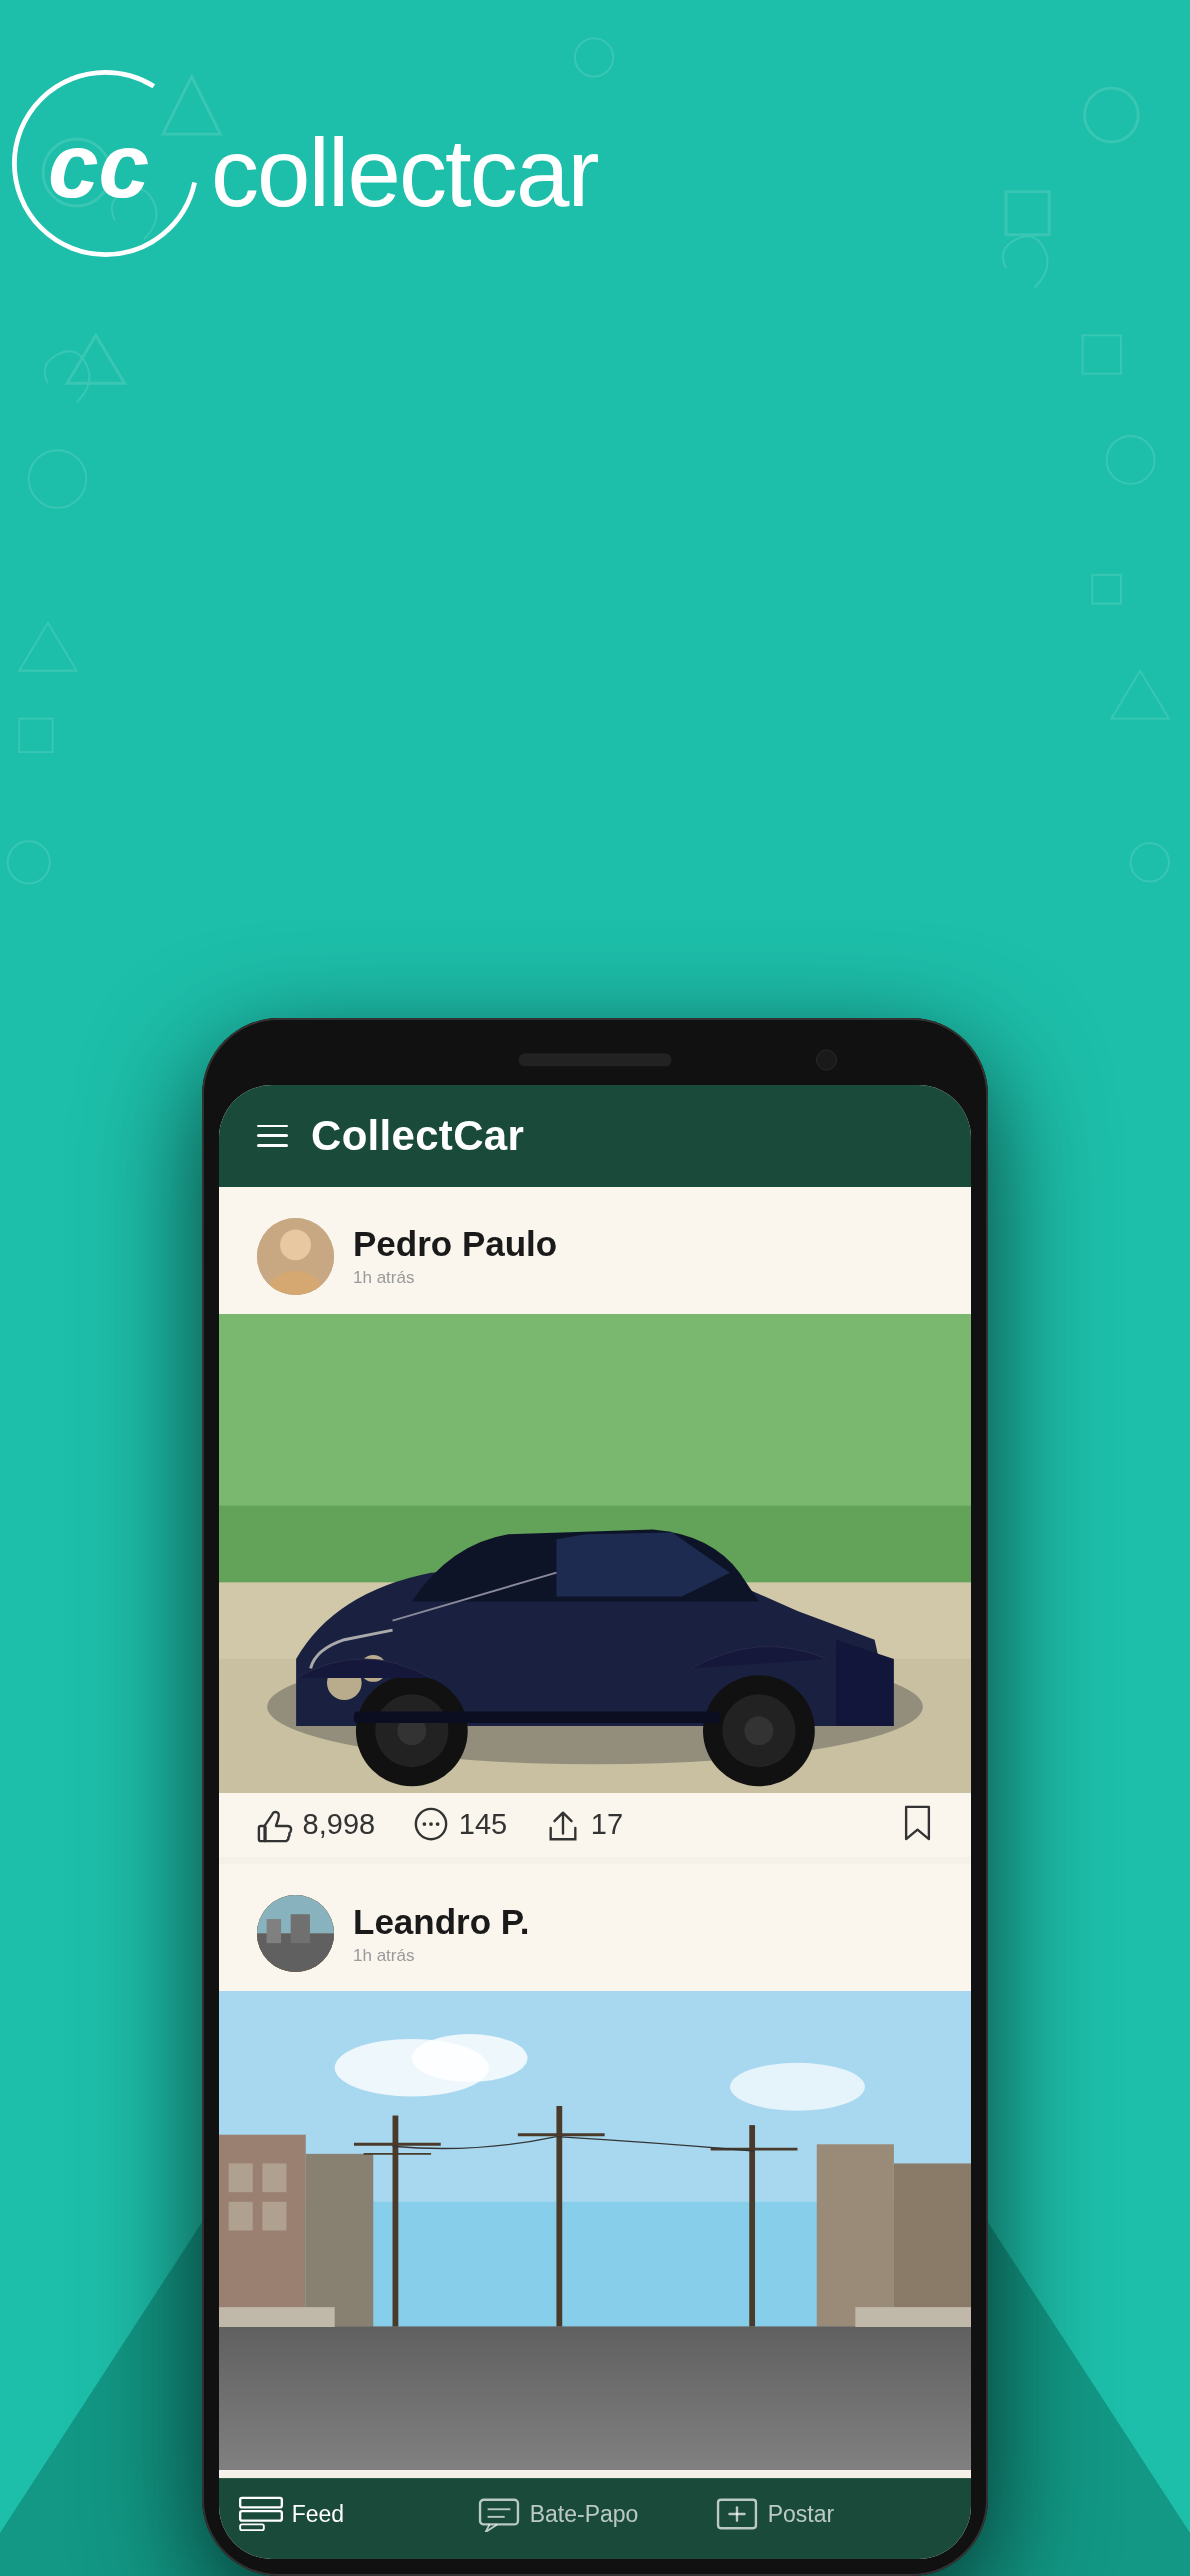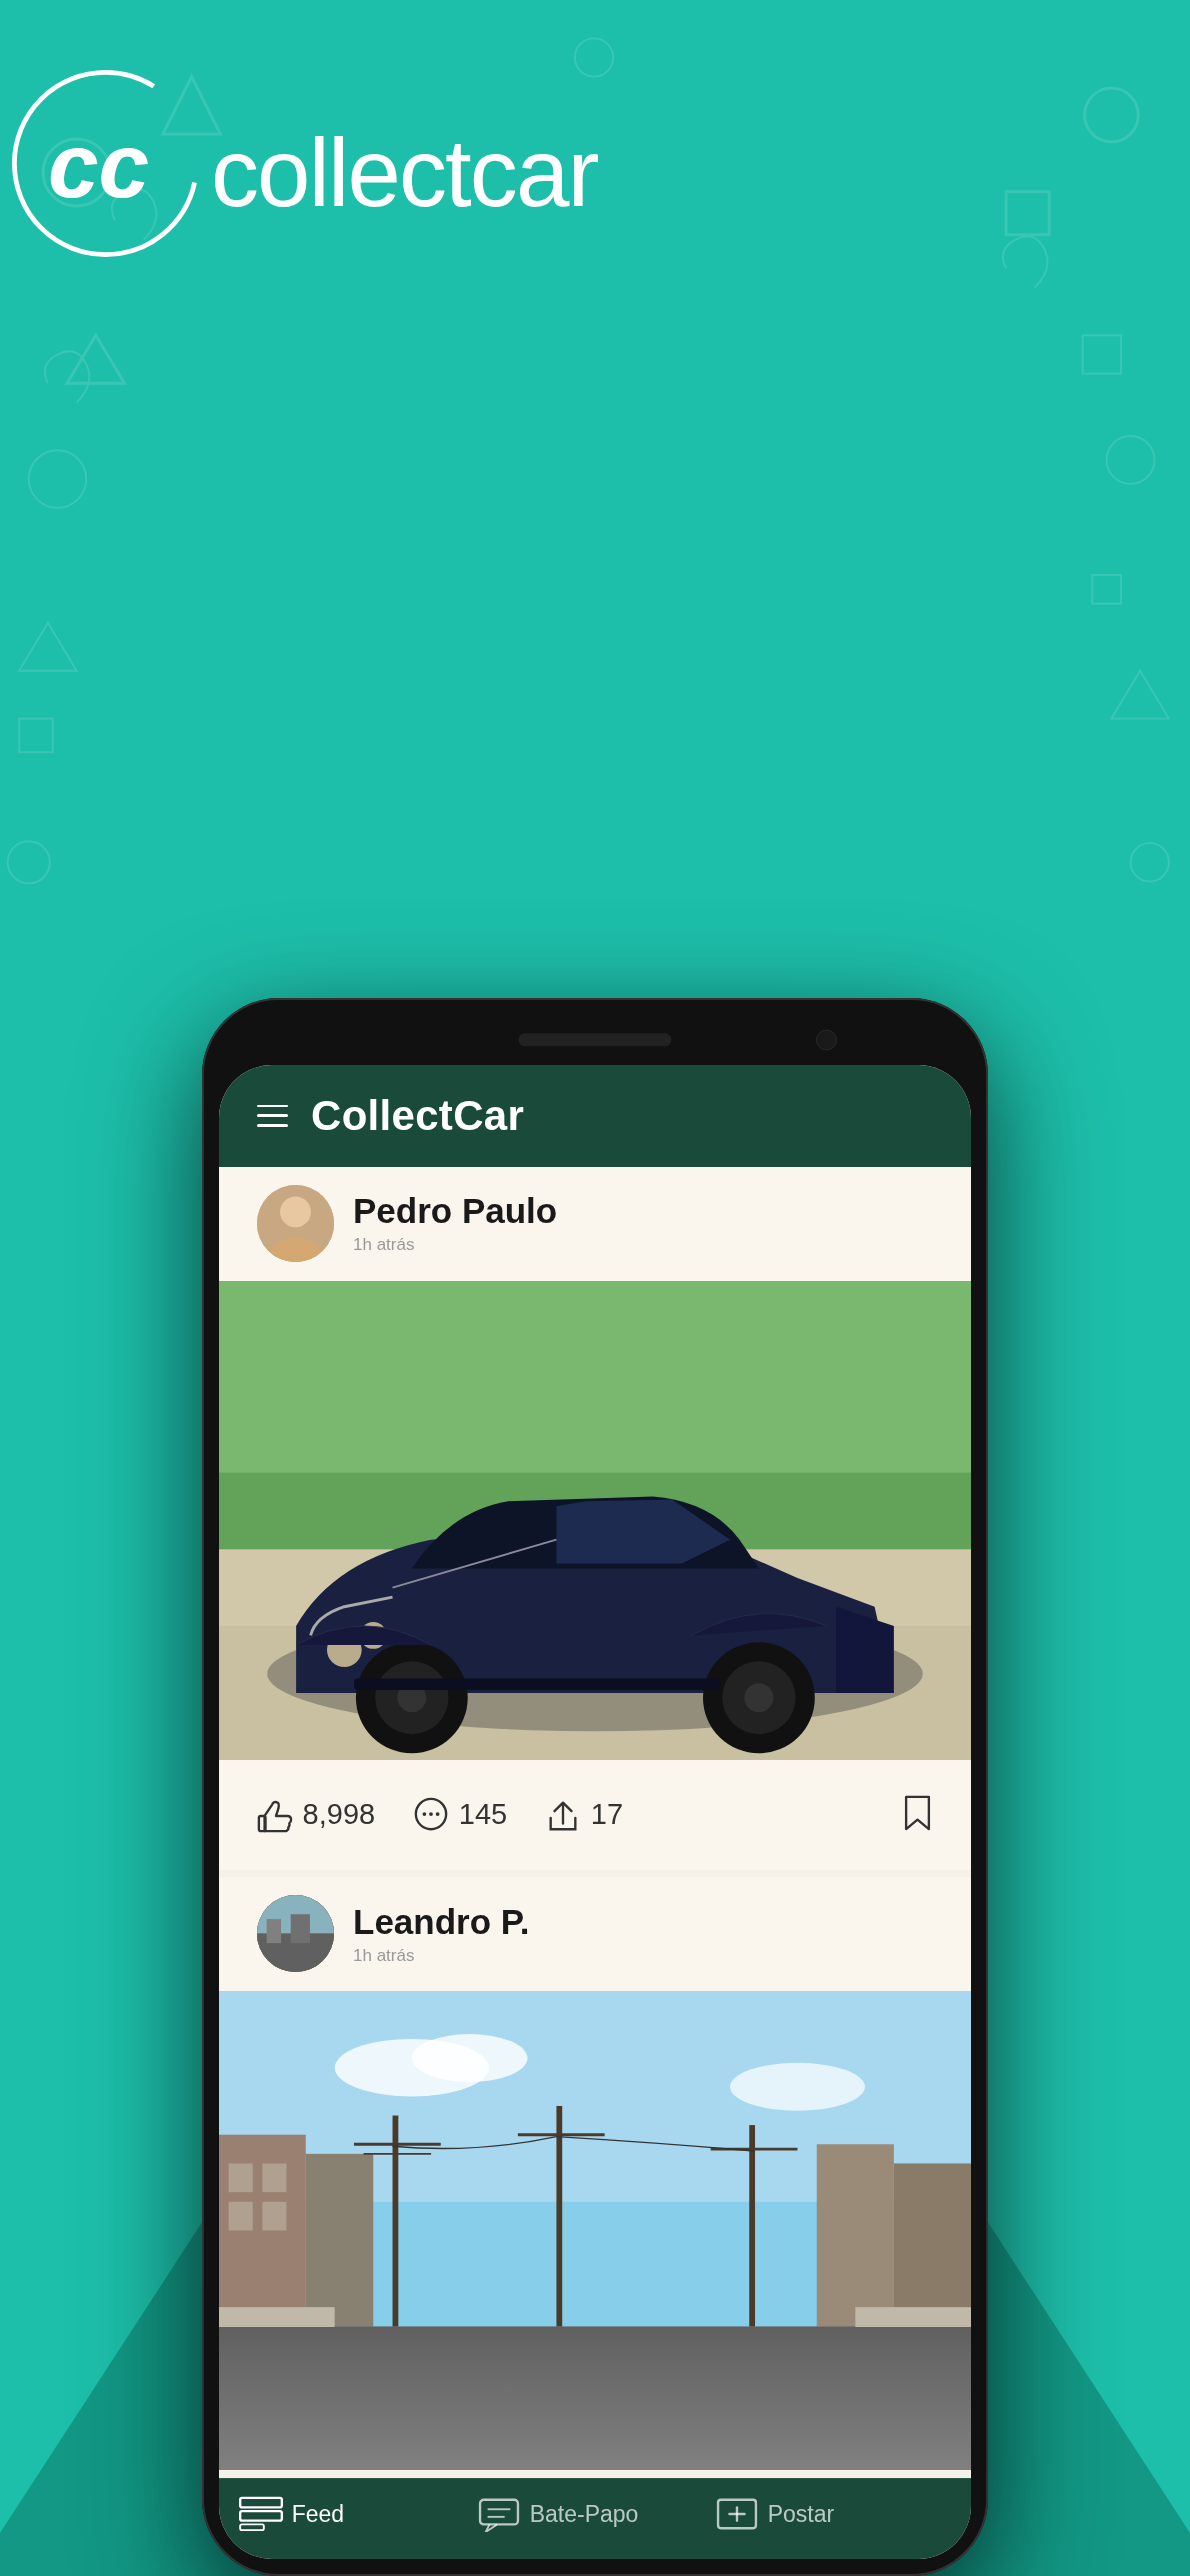--- a/index.html
+++ b/index.html
@@ -149,21 +149,21 @@
 
     
     .post-card {
       background: #faf6ee;
       margin-bottom: 7.7px;
     }
 
     .post-header {
       display: flex;
       align-items: center;
-      padding: 18px 38px 19px;
+      padding: 31px 38px 19px;
       gap: 19px;
     }
 
     .avatar {
       width: 77px;
       height: 77px;
       border-radius: 50%;
       overflow: hidden;
       flex-shrink: 0;
       background: #ccc;
@@ -233,21 +233,21 @@
       position: absolute;
       top: 0; left: 0; right: 0; bottom: 0;
       background: 
         radial-gradient(ellipse at 70% 30%, rgba(255,255,255,0.3) 0%, transparent 50%),
         linear-gradient(to bottom, rgba(255,255,255,0.1) 0%, transparent 30%);
     }
 
     .post-actions {
       display: flex;
       align-items: center;
-      padding: 35px 38px;
+      padding: 12px 38px;
       gap: 0;
     }
 
     .action-btn {
       display: flex;
       align-items: center;
       gap: 9.6px;
       margin-right: 38px;
       cursor: pointer;
     }

